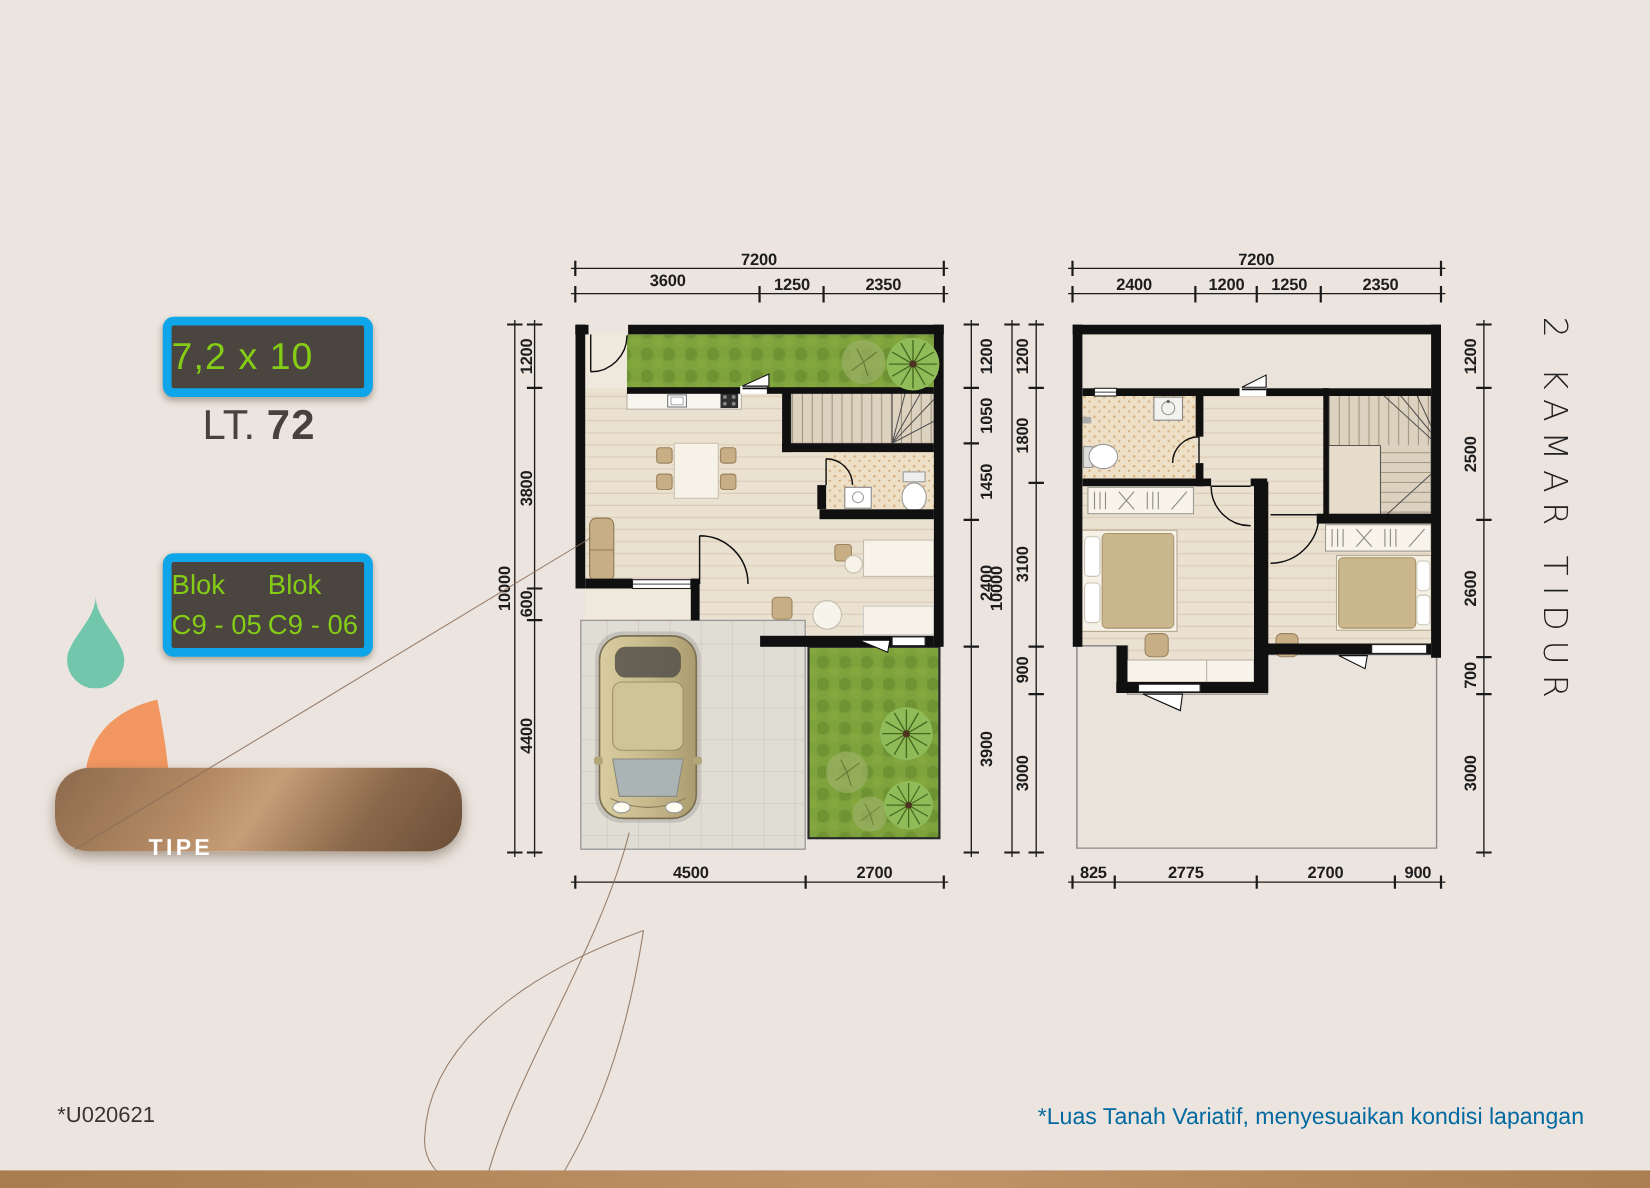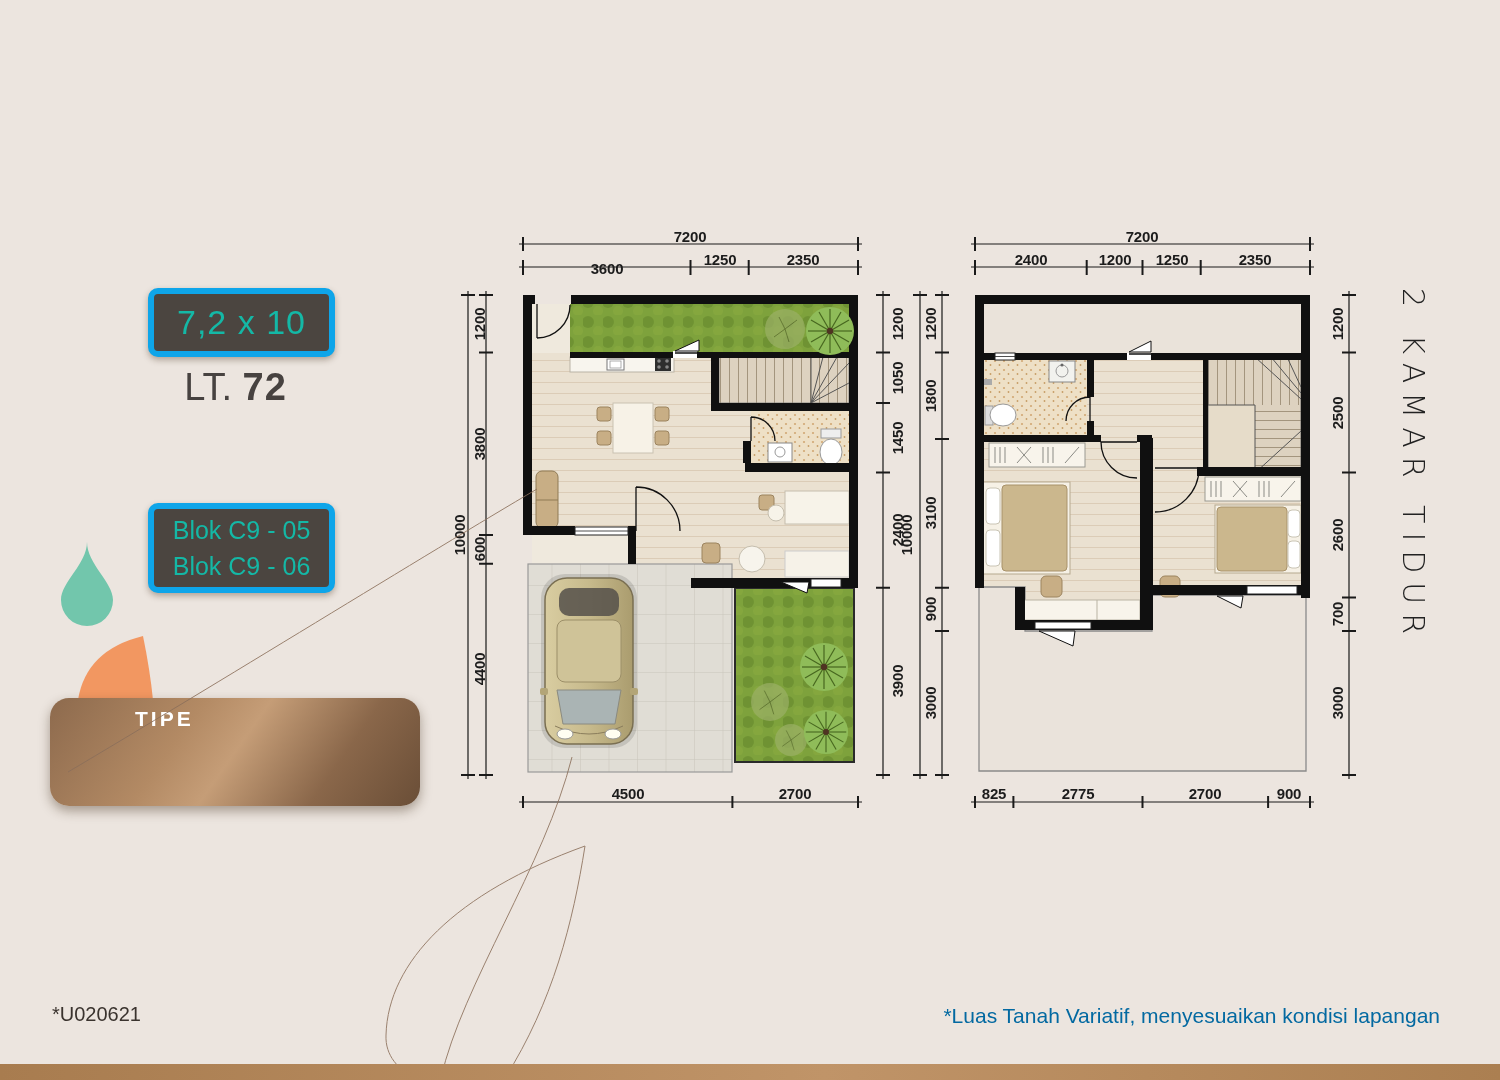--- a/index.html
+++ b/index.html
@@ -1,29 +1,29 @@
 <!DOCTYPE html>
 <html><head>
 <meta charset="utf-8">
 <style>
   html,body{margin:0;padding:0}
   #page{position:relative;width:1500px;height:1080px;background:#ece5df;overflow:hidden;
         font-family:"Liberation Sans",sans-serif}
   .abs{position:absolute}
   
-  .badge{position:absolute;background:#4b4540;border:6px solid #0ea5e9;border-radius:10px;
-         color:#14b8a6;display:flex;align-items:center;justify-content:center;
+  .badge{position:absolute;background:#4b4540;border:8px solid #0ea5e9;border-radius:10px;
+         color:#84cc16;display:flex;align-items:center;
          box-shadow:0 3px 6px rgba(60,40,20,.35)}
   #size-badge{left:148px;top:288px;width:175px;height:57px;font-size:34px;letter-spacing:1px}
-  #blok-badge{left:148px;top:503px;width:175px;height:78px;font-size:25px;flex-direction:column;line-height:36px}
+  #blok-badge{left:148px;top:503px;width:175px;height:78px;font-size:25px;flex-direction:row;line-height:36px}
   .area-line{position:absolute;left:148px;width:175px;text-align:center;color:#474240;font-size:38px}
   .area-line b{font-weight:800;letter-spacing:1px}
-  #banner{position:absolute;left:50px;top:698px;width:370px;height:108px;border-radius:19px;
+  #banner{position:absolute;left:50px;top:698px;width:370px;height:76px;border-radius:31px;
           background:linear-gradient(125deg,#8d6a4d 0%,#b38a64 35%,#c59d77 50%,#8a674a 75%,#6a4e37 100%);
-          box-shadow:0 5px 12px rgba(60,40,20,.4);display:flex;align-items:flex-start;color:#fff}
+          box-shadow:0 5px 12px rgba(60,40,20,.4);display:flex;align-items:flex-end;color:#fff}
   #banner .tipe{font-size:21px;font-weight:700;letter-spacing:3px;margin-left:85px;transform:translateY(9px)}
   #banner .caso{font-family:"DejaVu Sans",sans-serif;font-weight:200;font-size:58px;margin-left:22px;letter-spacing:2px}
   
   .dim{position:absolute;font-size:15px;font-weight:700;color:#1c1c1c;letter-spacing:-.2px;white-space:nowrap}
   .dim.h{transform:translateX(-50%)}
   .dim.v{transform:translate(-50%,-50%) rotate(-90deg)}
   
   #side-label{position:absolute;left:1396px;top:288px;writing-mode:vertical-rl;
               font-family:"DejaVu Sans",sans-serif;font-weight:200;font-size:30px;
               letter-spacing:9px;color:#222}
@@ -368,21 +368,21 @@
       <path d="M975,237 V251 M1310,237 V251"></path>
       <path d="M975,260 V275 M1086.7,260 V275 M1142.5,260 V275 M1200.7,260 V275 M1310,260 V275"></path>
       <path d="M913,295 H927 M913,775 H927"></path>
       <path d="M935,295 H949 M935,352.6 H949 M935,439 H949 M935,587.8 H949 M935,631 H949 M935,775 H949"></path>
       <path d="M1342,295 H1356 M1342,352.6 H1356 M1342,472.6 H1356 M1342,597.4 H1356 M1342,631 H1356 M1342,775 H1356"></path>
       <path d="M975,796 V808 M1013.4,796 V808 M1142.5,796 V808 M1268.1,796 V808 M1310,796 V808"></path>
     </g>
   </svg>
 
   <span class="dim h" style="left:690px;top:228px">7200</span>
-  <span class="dim h" style="left:607px;top:260px">3600</span>
+  <span class="dim h" style="left:607px;top:247px">3600</span>
   <span class="dim h" style="left:720px;top:251px">1250</span>
   <span class="dim h" style="left:803px;top:251px">2350</span>
   <span class="dim v" style="left:459px;top:535px">10000</span>
   <span class="dim v" style="left:479px;top:324px">1200</span>
   <span class="dim v" style="left:479px;top:444px">3800</span>
   <span class="dim v" style="left:479px;top:549px">600</span>
   <span class="dim v" style="left:479px;top:669px">4400</span>
   <span class="dim v" style="left:897px;top:324px">1200</span>
   <span class="dim v" style="left:897px;top:378px">1050</span>
   <span class="dim v" style="left:897px;top:438px">1450</span>

